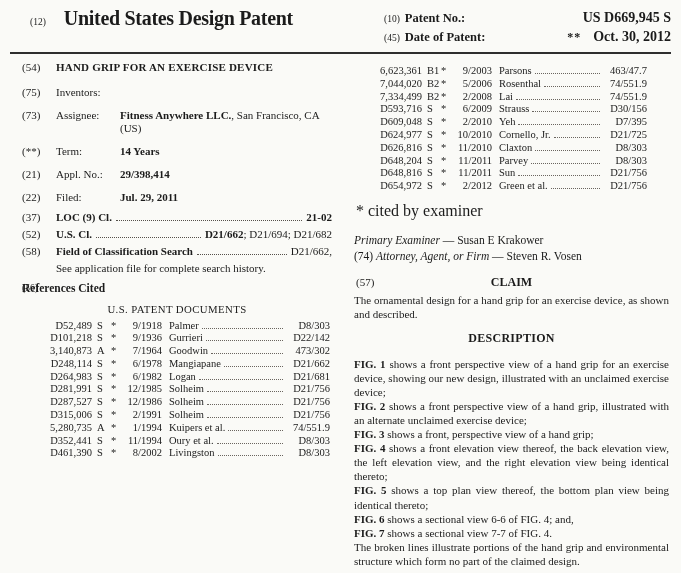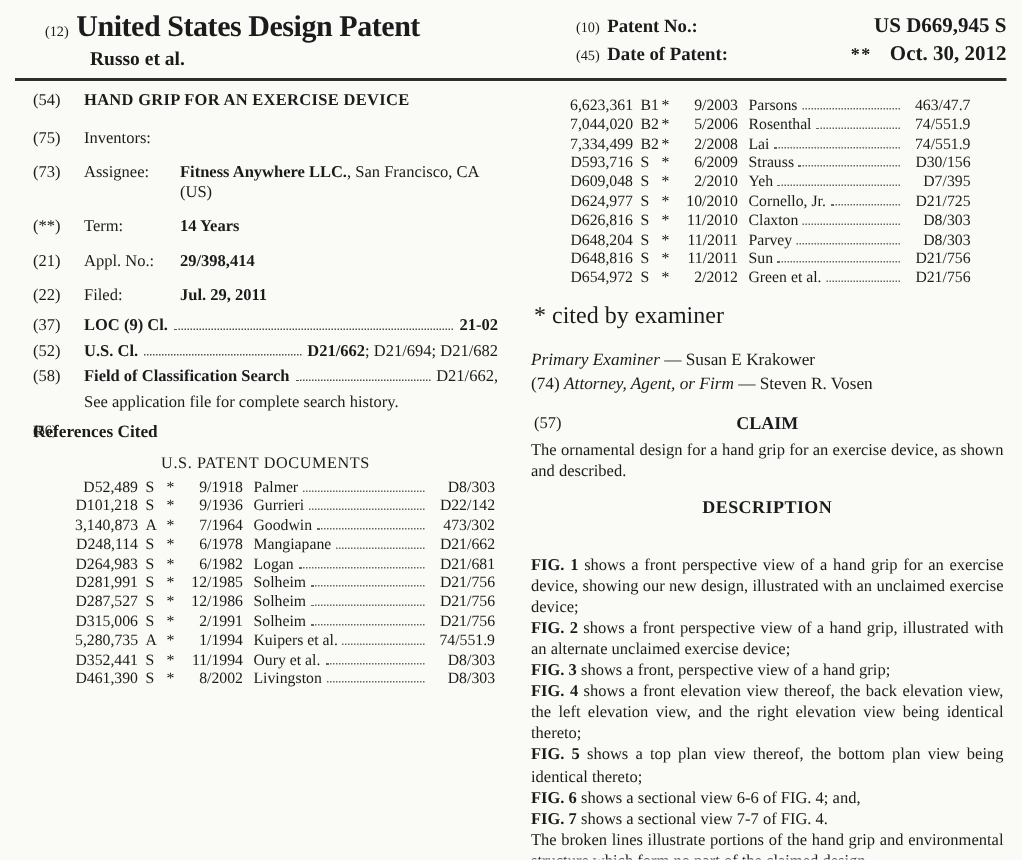--- a/index.html
+++ b/index.html
@@ -10,21 +10,21 @@
     font-family:"Liberation Serif", serif;
     -webkit-font-smoothing:antialiased;
   }
   .page { width:681px; height:573px; padding:7px 10px 0 10px; overflow:hidden; }
 
   
   .header { display:flex;gap:36px; }
   .header-left { width:332px; padding-left:20px; }
   .title-line { display:flex; align-items:baseline; }
   .fnum { font-size:9.5px; flex:none; }
-  .main-title { font-size:20px; font-weight:bold; letter-spacing:-0.3px; margin-left:5px; white-space:nowrap; }
+  .main-title { font-size:20px; font-weight:bold; letter-spacing:-0.3px; margin-left:18px; white-space:nowrap; }
   .party { font-size:13px; font-weight:bold; margin-left:30px; margin-top:1px; }
   .header-right { flex:1; padding-top:3px; padding-left:6px; }
   .hr-row { display:flex; align-items:baseline; font-size:12.5px; margin-bottom:3px; }
   .hr-label { font-weight:bold; margin-left:5px; }
   .hr-spacer { flex:1; }
   .hr-value { font-weight:bold; font-size:14px; white-space:nowrap; }
   .hr-stars { font-weight:bold; font-size:12px; margin-right:12px; letter-spacing:1px; }
   .header-rule { border:none; border-top:2px solid #2e2e2e; margin-top:4px; }
 
   
@@ -63,36 +63,35 @@
   .c-dots { flex:1; border-bottom:1px dotted #6a655f; margin:0 3px 2px 3px; min-width:8px; }
   .c-cls  { flex:none; min-width:44px; text-align:right; white-space:nowrap; }
 
   
   .cited-note { font-size:16px; margin:9px 0 0 2px; }
   .examiner-block { margin-top:12px; font-size:11.5px; line-height:1.4; }
   .it { font-style:italic; }
   .claim-head { position:relative; text-align:center; font-size:12px; margin:11px 0 3px 0; }
   .claim-head .num { position:absolute; left:2px; top:1px; font-size:11px; font-weight:normal; letter-spacing:0; }
   .body-text { font-size:11px; line-height:1.3; text-align:justify; }
-  .desc-head { text-align:center; font-size:12px; font-weight:bold; letter-spacing:0.3px; margin:9px 0 24px 0; }
+  .desc-head { text-align:center; font-size:12px; font-weight:bold; letter-spacing:0.3px; margin:9px 0 11px 0; }
   .fig-para { font-size:11px; line-height:1.28; text-align:justify; }
   .sheets-footer { text-align:center; font-size:12px; font-weight:bold; margin-top:13px; }
 </style>
 </head>
 <body>
 
 <div class="page">
 
   <div class="header">
     <div class="header-left">
       <div class="title-line">
         <span class="fnum">(12)</span>
         <span class="main-title">United States Design Patent</span>
       </div>
-      <div class="party">Russo et al.</div>
     </div>
     <div class="header-right">
       <div class="hr-row">
         <span class="fnum">(10)</span>
         <span class="hr-label">Patent No.:</span>
         <span class="hr-spacer"></span>
         <span class="hr-value">US D669,945 S</span>
       </div>
       <div class="hr-row">
         <span class="fnum">(45)</span>

